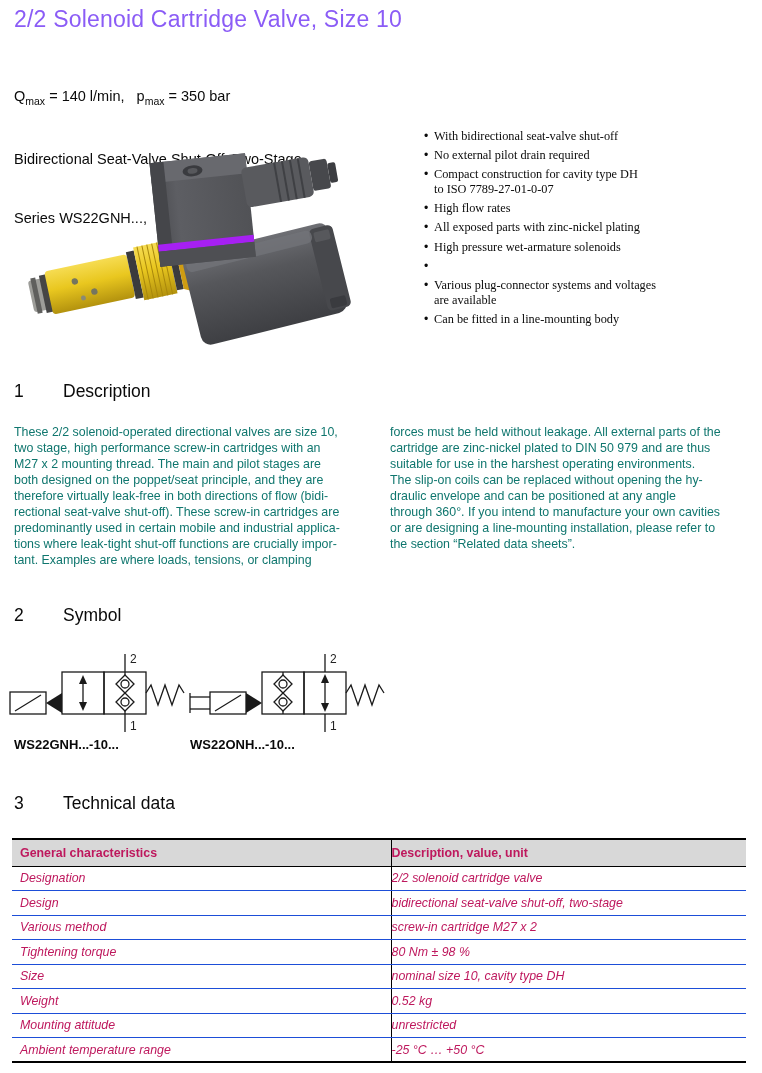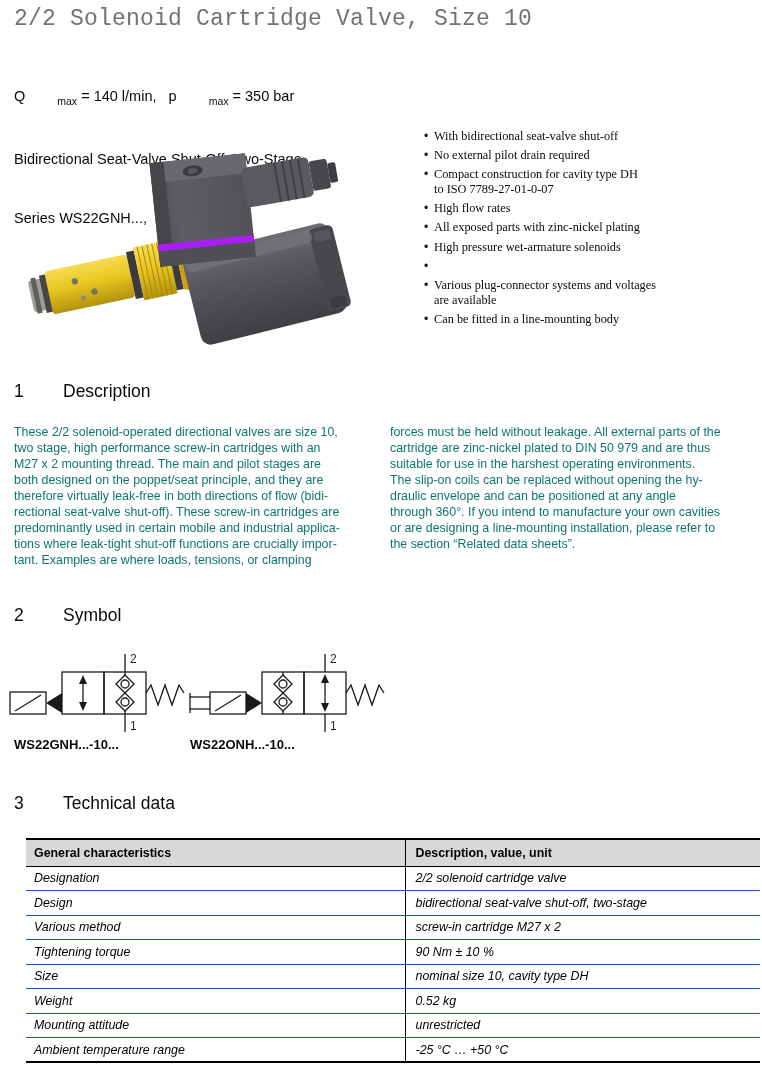--- a/index.html
+++ b/index.html
@@ -3,43 +3,43 @@
 <meta charset="utf-8">
 <style>
   * { margin:0; padding:0; box-sizing:border-box; }
   html,body { background:#ffffff; }
   body {
     width:762px; height:1073px; position:relative; overflow:hidden;
     font-family:"Liberation Sans", sans-serif; color:#111;
   }
   .abs { position:absolute; }
 
-  .title { left:14px; top:6px; font-size:23px; line-height:26px; letter-spacing:0.2px; color:#737373;font-family:Liberation Mono, monospace; }
+  .title { left:14px; top:6px; font-size:23px; line-height:26px; letter-spacing:0.2px; color:#8b5cf6; }
 
   .subtitle { left:14px; top:48px; font-size:14.5px; line-height:19.5px; white-space:pre-wrap; color:#0a0a0a; }
-  .subtitle sub { font-size:10.5px;margin-left:32px; }
+  .subtitle sub { font-size:10.5px; }
 
   .features { left:424px; top:129px; width:332px; font-size:12.3px; color:#0a0a0a; }
   .features .item { display:flex; margin-bottom:4.6px; line-height:14.6px; }
   .features .bullet { width:10px; flex:none; }
   .features .txt { white-space:pre-line;font-family:Liberation Serif, serif; }
 
   .sec { left:14px; display:flex; font-size:17.5px; line-height:21px; color:#0a0a0a; }
   .sec .num { width:49px; flex:none; }
 
   .desc-col { font-size:12.4px; line-height:16px; white-space:pre-line; color:#0f766e; }
 
   .sym-label { font-weight:bold; font-size:13px; color:#0a0a0a; }
 
-  .tech-table { left:26px; top:838px; width:734px; border-collapse:collapse; font-size:12.4px; color:#000000;
+  .tech-table { left:12px; top:838px; width:734px; border-collapse:collapse; font-size:12.4px; color:#be185d;
     border-top:2px solid #000; border-bottom:2px solid #000; }
   .tech-table th { background:#d8d8d8; font-weight:bold; text-align:left; height:27px; border-bottom:1px solid #000; }
   .tech-table td { height:24.5px; border-bottom:1px solid #1d4ed8;font-style:italic; }
   .tech-table .c1 { width:379px; padding-left:8px; }
-  .tech-table .c2 { border-left:1px solid #000; padding-left:10px; }
+  .tech-table .c2 { border-left:1px solid #000; }
 
   .valve-symbol text { font-family:"Liberation Sans", sans-serif; font-size:12px; fill:#222; }
 </style>
 </head>
 <body>
 
 <div class="abs title">2/2 Solenoid Cartridge Valve, Size 10</div>
 
 <div class="abs subtitle">
   <div><span>Q</span><sub>max</sub><span> = 140 l/min,   </span><span>p</span><sub>max</sub><span> = 350 bar</span></div>
@@ -280,21 +280,21 @@
         <td class="c2">bidirectional seat-valve shut-off, two-stage</td>
       </tr>
 
       <tr>
         <td class="c1">Various method</td>
         <td class="c2">screw-in cartridge M27 x 2</td>
       </tr>
 
       <tr>
         <td class="c1">Tightening torque</td>
-        <td class="c2">90 Nm ± 10 %</td>
+        <td class="c2">80 Nm ± 98 %</td>
       </tr>
 
       <tr>
         <td class="c1">Size</td>
         <td class="c2">nominal size 10, cavity type DH</td>
       </tr>
 
       <tr>
         <td class="c1">Weight</td>
         <td class="c2">0.52 kg</td>

